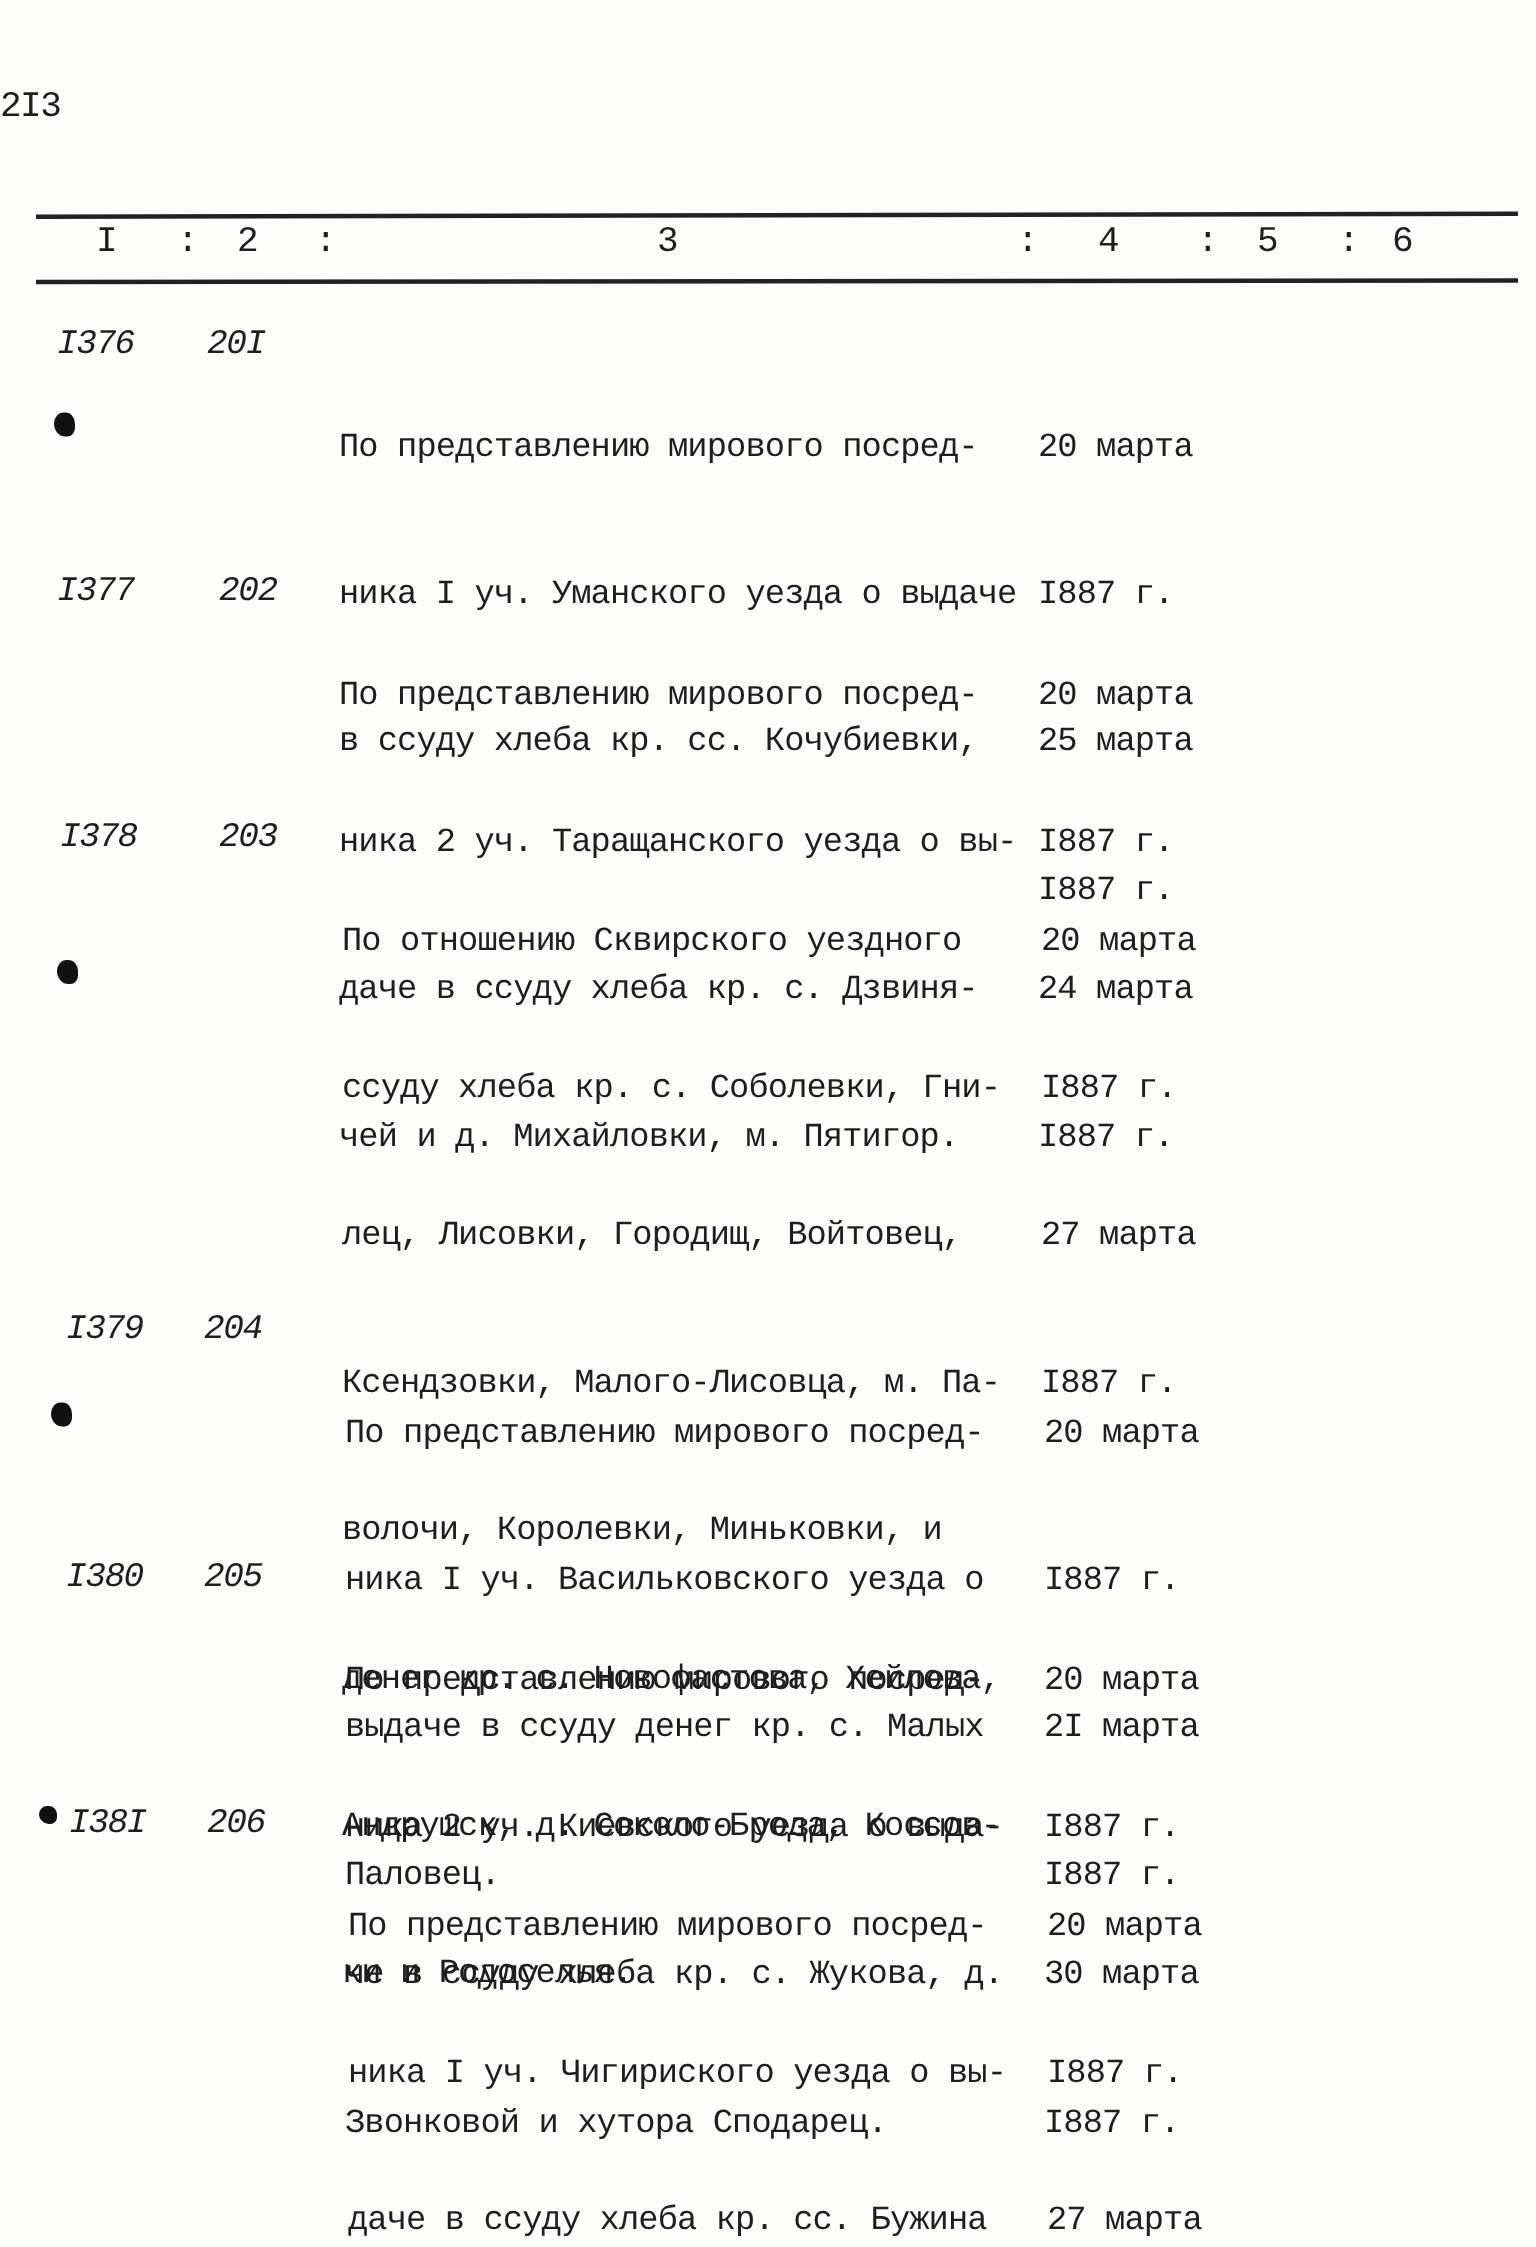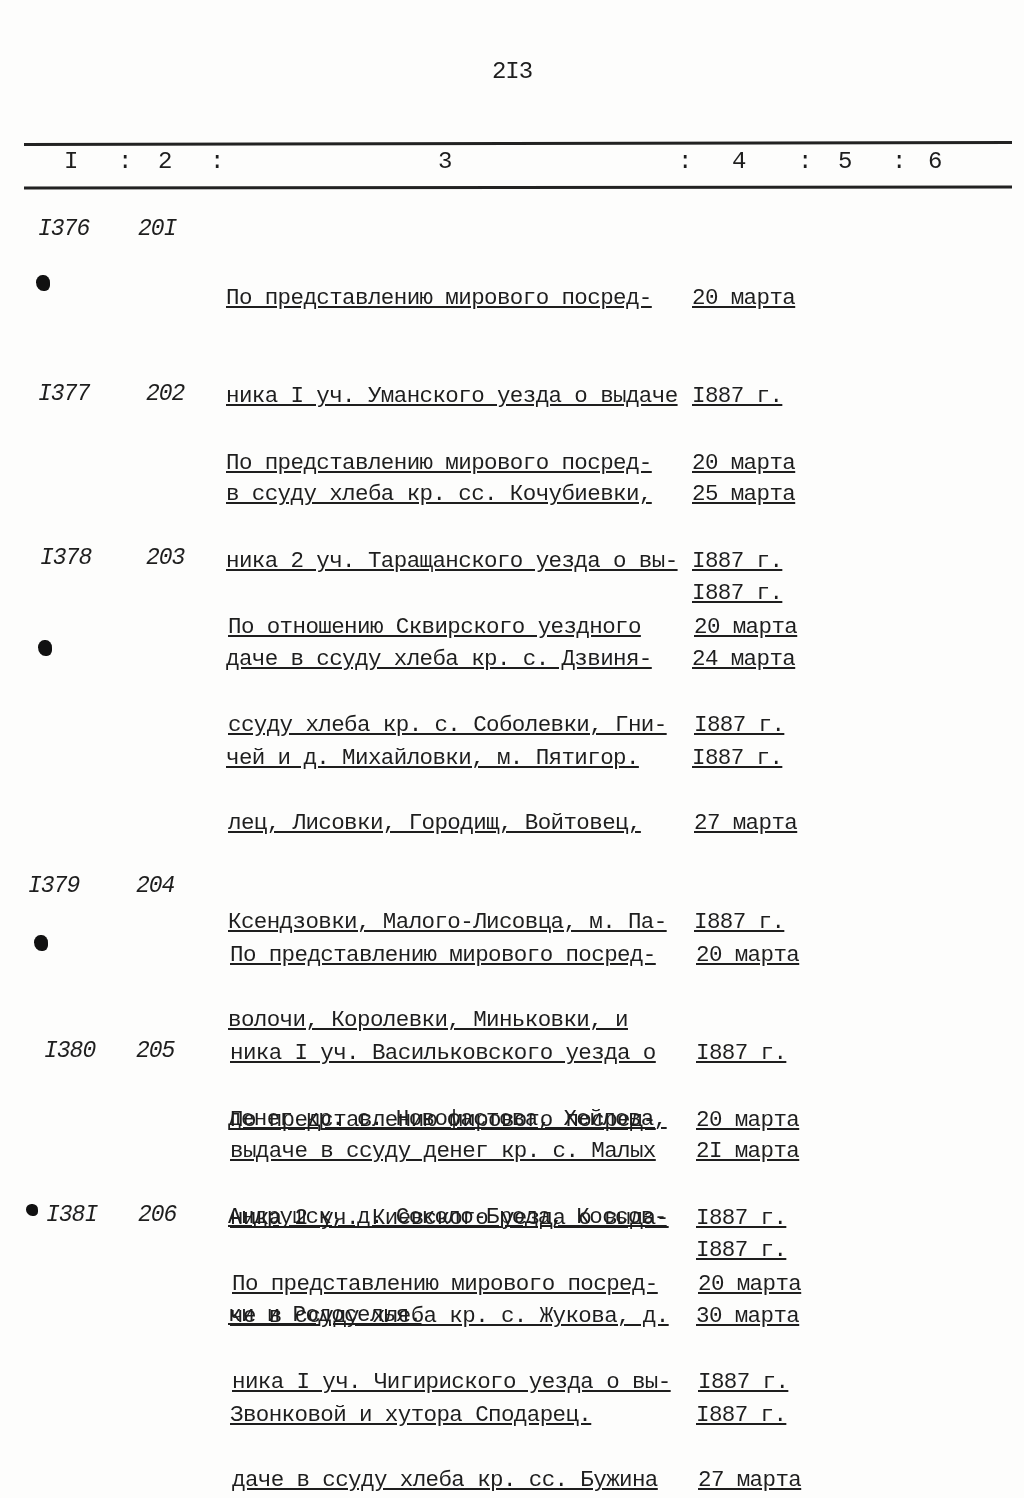--- a/index.html
+++ b/index.html
@@ -20,21 +20,20 @@
       left: 0; top: 0;
       width: 1024px;
       height: 1498px;
       background: #fdfdfc;
     }
     .page-number {
       position: absolute;
       left: 0;
       width: 1024px;
       top: 58px;
-      text-align: center;
       font-size: 24px;
       letter-spacing: -1px;
     }
     .rule {
       position: absolute;
       left: 24px;
       width: 988px;
       height: 3px;
       background: #222;
     }
@@ -74,21 +73,21 @@
       letter-spacing: -0.6px;
     }
     .rec-dates {
       position: absolute;
       top: 0;
       font-size: 22.5px;
       line-height: 32.8px;
       white-space: pre;
       letter-spacing: -0.6px;
     }
-    .rec-dates div, .rec-text div { height: 32.8px; text-decoration: underline; }
+    .rec-dates div, .rec-text div { height: 32.8px; }
     .blot {
       position: absolute;
       width: 14px;
       height: 16px;
       background: #111;
       border-radius: 50% 50% 40% 60%;
     }
   </style>
 </head>
 <body>
@@ -163,26 +162,27 @@
     </div>
     <div class="rec-dates" style="left:694px">
       <div>20 марта</div>
       <div>I887 г.</div>
       <div>27 марта</div>
       <div>I887 г.</div>
     </div>
   </div>
 
   <div class="record" style="top:873px">
-    <div class="rec-col1" style="left:28px">I379</div>
+    <div class="rec-col1" style="left:44px">I379</div>
     <div class="rec-col2" style="left:136px">204</div>
     <div class="rec-text" style="left:230px">
       <div>По представлению мирового посред-</div>
       <div>ника I уч. Васильковского уезда о</div>
       <div>выдаче в ссуду денег кр. с. Малых</div>
+      <div>Паловец.</div>
     </div>
     <div class="rec-dates" style="left:696px">
       <div>20 марта</div>
       <div>I887 г.</div>
       <div>2I марта</div>
       <div>I887 г.</div>
     </div>
   </div>
 
   <div class="record" style="top:1038px">

